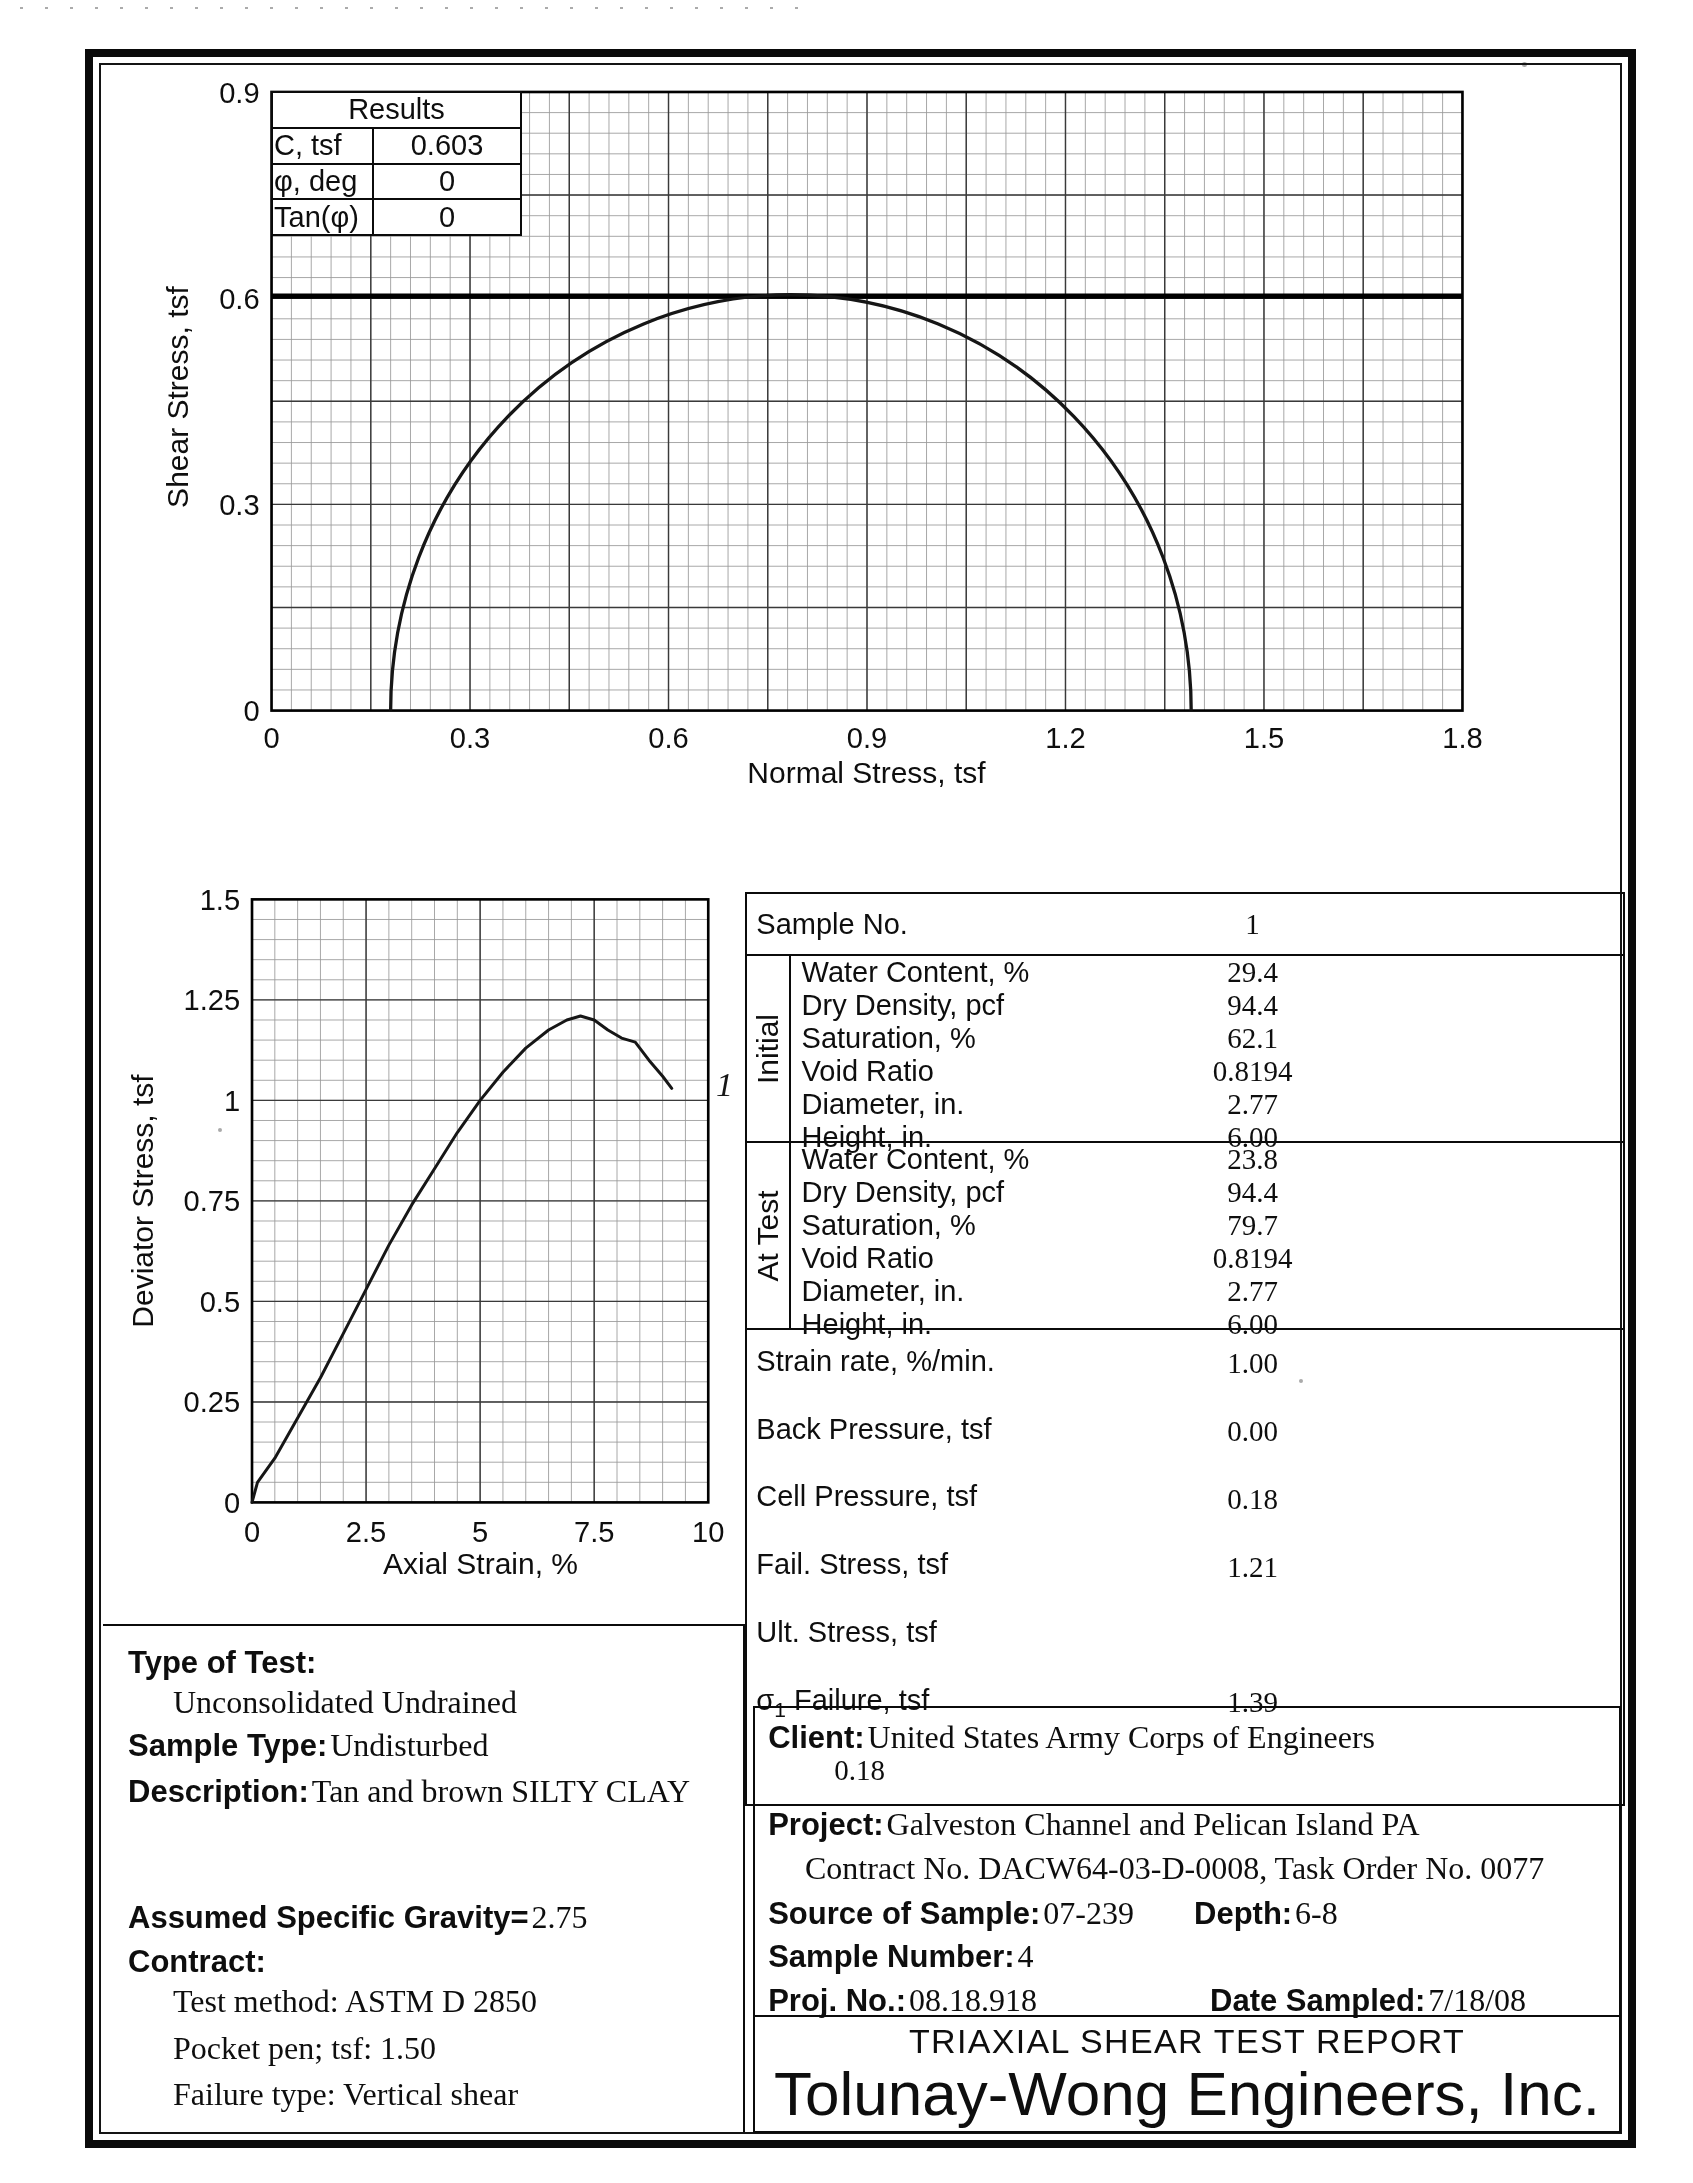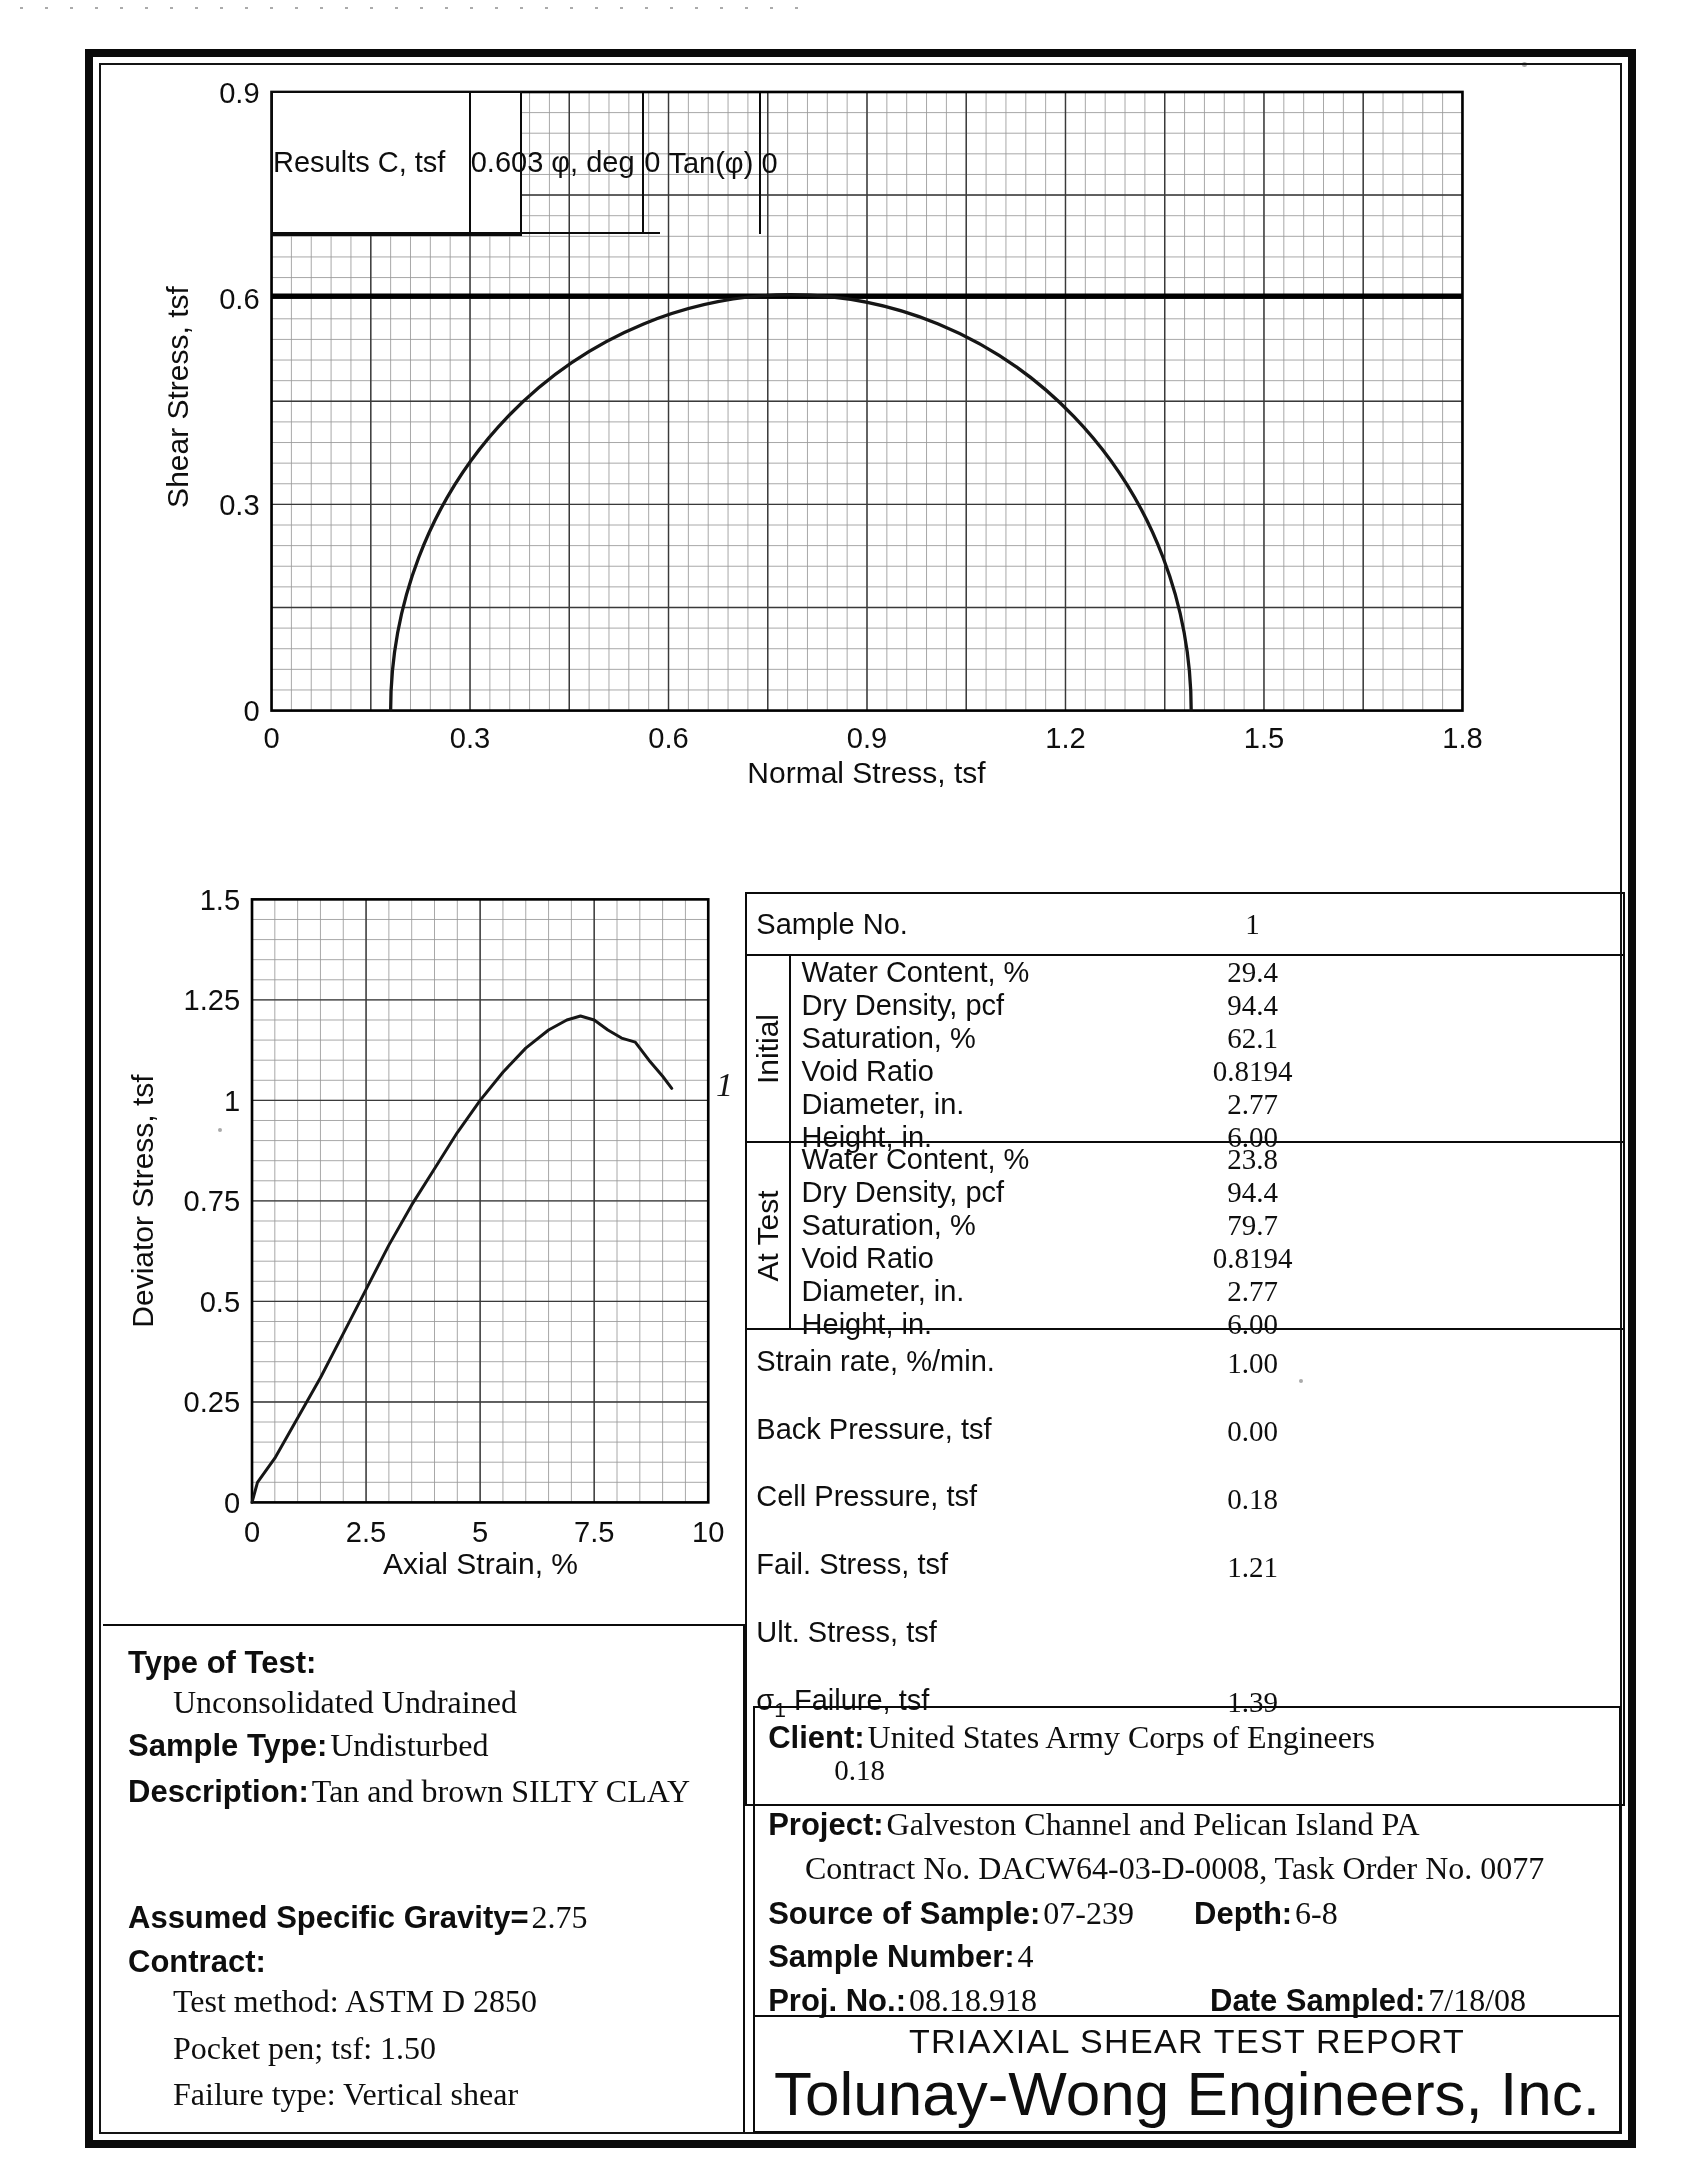--- a/index.html
+++ b/index.html
@@ -16,27 +16,27 @@
   .speck{position:absolute;background:#555;border-radius:50%;opacity:.5;}
   
   svg text{font-family:"Liberation Sans",sans-serif;}
   .axis-title{position:absolute;text-align:center;font-size:30px;color:#0e0e0e;}
   .rot{transform:rotate(-90deg);transform-origin:center;}
   .series-label{position:absolute;font-family:"Liberation Serif",serif;font-style:italic;
                 font-size:34px;color:#161616;}
   
   .results-table{position:absolute;left:271px;top:91px;width:251px;height:145px;
                  border:2px solid #0b0b0b;box-sizing:border-box;background:#fff;
-                 display:flex;flex-direction:row;font-size:29px;}
+                 display:flex;flex-direction:column;font-size:29px;}
   .results-header{flex:1;display:flex;align-items:center;justify-content:center;
                   border-bottom:2px solid #0b0b0b;}
   .results-row{flex:1;display:flex;border-bottom:2px solid #0b0b0b;}
   .results-row:last-child{border-bottom:none;justify-content:space-between;}
   .results-row .rlabel{width:101px;border-right:2px solid #0b0b0b;display:flex;
-                       align-items:center;padding-left:8px;box-sizing:border-box;}
+                       align-items:center;padding-left:1px;box-sizing:border-box;}
   .results-row .rvalue{flex:1;display:flex;align-items:center;justify-content:center;}
   
   .sample-table{position:absolute;left:745px;top:892px;width:880px;height:914px;
                 border:2.6px solid #0b0b0b;box-sizing:border-box;display:flex;
                 flex-direction:column;font-size:29px;background:transparent;}
   .st-header{height:60px;display:flex;align-items:center;border-bottom:2.6px solid #0b0b0b;}
   .st-header .hlabel{flex:1;padding-left:9.3px;}
   .vcell{width:225px;text-align:center;font-family:"Liberation Serif",serif;}
   .spacer{width:258px;}
   .st-group{height:185px;display:flex;border-bottom:2.6px solid #0b0b0b;}

